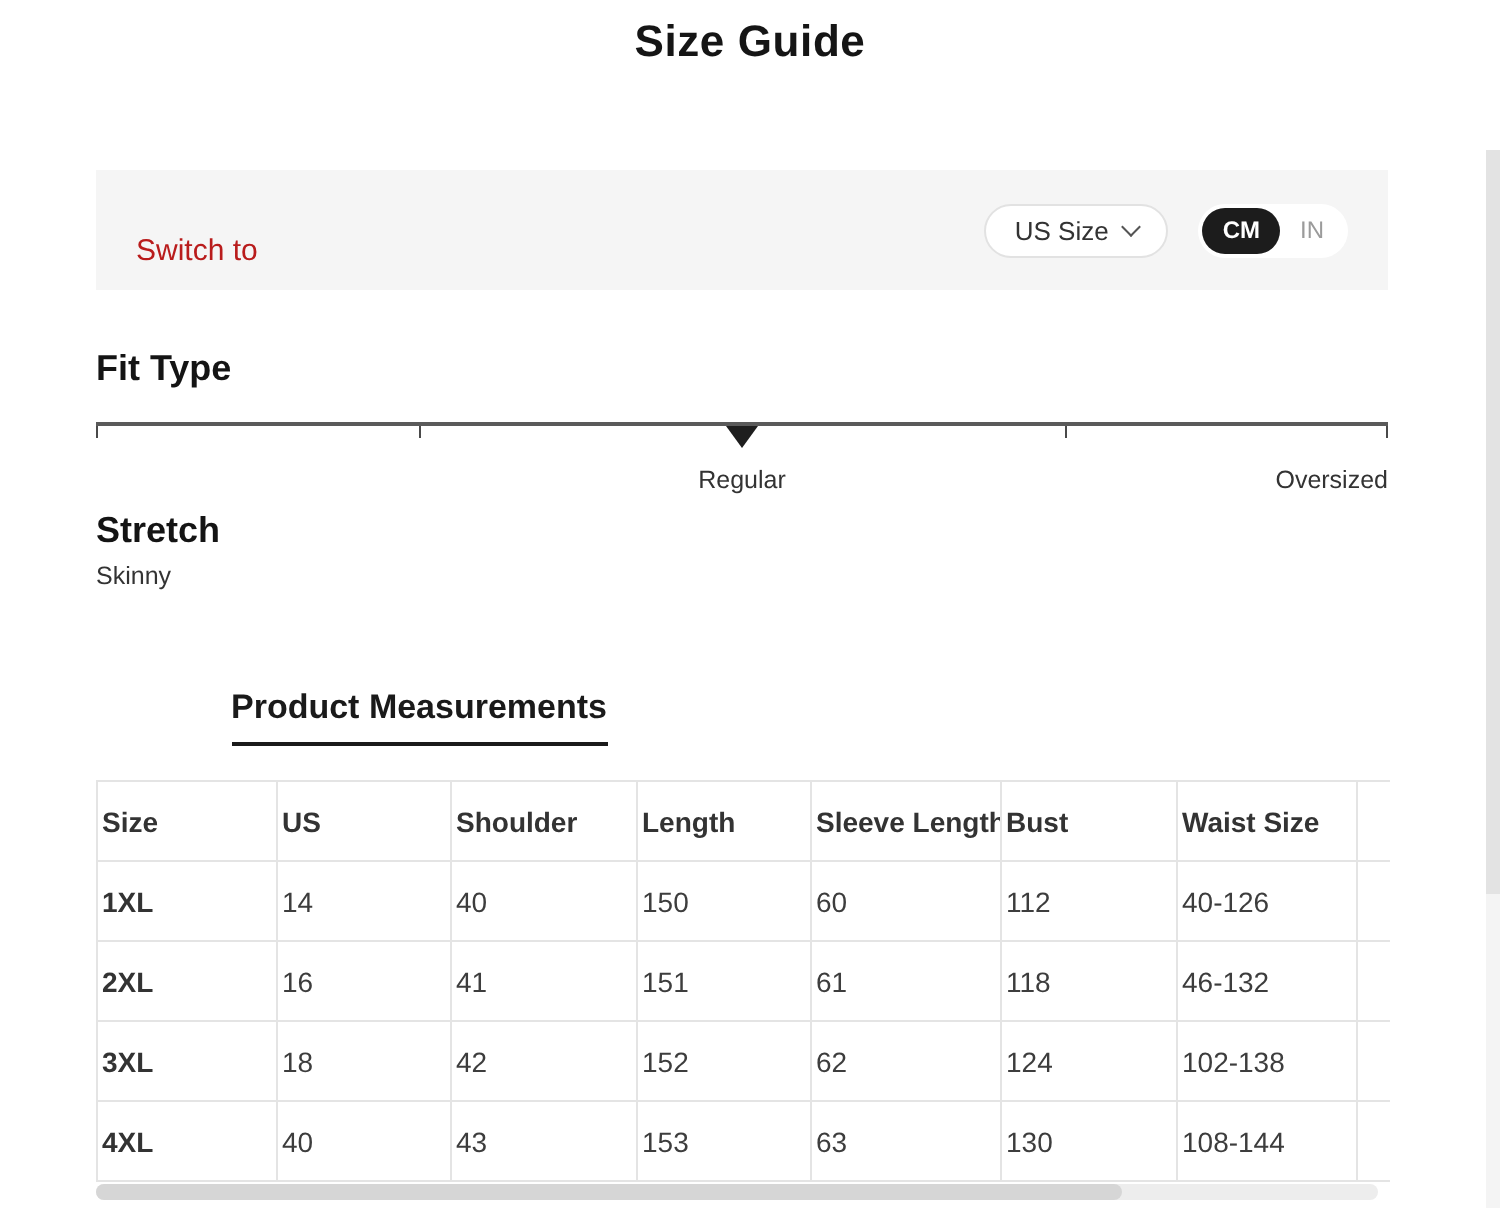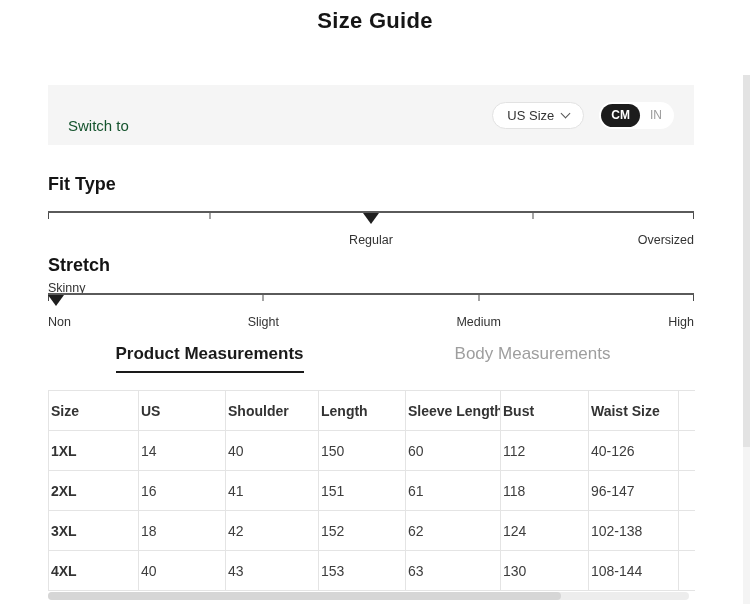--- a/index.html
+++ b/index.html
@@ -7,21 +7,21 @@
     font-family:"Liberation Sans","DejaVu Sans",sans-serif; }
   #page { position:relative; width:620px; height:604px; background:#fff; }
 
   
   .page-title { position:absolute; top:8px; left:0; width:750px; text-align:center;
     font-size:22px; font-weight:bold; color:#151515; letter-spacing:.3px; }
 
   
   .switch-bar { position:absolute; left:48px; top:85px; width:646px; height:60px;
     background:#f5f5f5; display:flex; align-items:center; padding:0 20px; }
-  .switch-label { font-size:15px; color:#14532d;margin-top:20px; }
+  .switch-label { font-size:15px; color:#b91c1c;margin-top:20px; }
   .bar-controls { margin-left:auto; display:flex; align-items:center; gap:15px; }
   .size-dropdown { display:flex; align-items:center; justify-content:center;
     background:#fff; border:1px solid #e2e2e2; border-radius:14px; height:27px;
     padding:0 14px; font-size:13px; color:#333; cursor:pointer; }
   .chev { width:7px; height:7px; border-right:1.5px solid #555; border-bottom:1.5px solid #555;
     transform:rotate(45deg); margin-left:8px; margin-top:-4px; }
   .unit-toggle { display:flex; align-items:center; background:#fff; border-radius:14px;
     height:27px; padding:2px;justify-content:flex-end; }
   .unit-option { font-size:12px; padding:0 10px; height:23px; display:flex;
     align-items:center; justify-content:center; border-radius:12px; cursor:pointer; }
@@ -94,39 +94,24 @@
       <div class="tick" style="left: 50%; transform: translateX(-50%);"></div>
       <div class="tick" style="left: 75%; transform: translateX(-50%);"></div>
       <div class="tick" style="left: 100%; transform: translateX(-100%);"></div>
       <div class="slider-marker" style="left: 50%; transform: translateX(-50%);"></div>
       <span class="slider-label" style="left: 0px; margin-top: 48px;">Skinny</span>
       <span class="slider-label" style="left: 50%; transform: translateX(-50%);">Regular</span>
       <span class="slider-label" style="right: 0px;">Oversized</span>
     </div>
 
   <div class="section-heading" style="top:255px;">Stretch</div>
-  <div class="slider" style="top:293px;">
-      <div class="slider-track"></div>
-      <div class="tick" style="left: 0%;"></div>
-      <div class="tick" style="left: 33.33%; transform: translateX(-50%);"></div>
-      <div class="tick" style="left: 66.67%; transform: translateX(-50%);"></div>
-      <div class="tick" style="left: 100%; transform: translateX(-100%);"></div>
-      <div class="slider-marker" style="left: 0%;"></div>
-      <span class="slider-label" style="left: 0px;">Non</span>
-      <span class="slider-label" style="left: 33.33%; transform: translateX(-50%);">Slight</span>
-      <span class="slider-label" style="left: 66.67%; transform: translateX(-50%);">Medium</span>
-      <span class="slider-label" style="right: 0px;">High</span>
-    </div>
 
   <div class="tabs">
     <div class="tab active">
       <span class="tab-inner">Product Measurements</span>
-    </div>
-    <div class="tab inactive">
-      <span class="tab-inner">Body Measurements</span>
     </div>
   </div>
 
   <div class="table-wrap">
     <table>
         <colgroup>
           <col style="width: 90px;">
           <col style="width: 87px;">
           <col style="width: 93px;">
           <col style="width: 87px;">
@@ -158,21 +143,21 @@
             <td>40-126</td>
             <td></td>
           </tr>
           <tr>
             <td class="size-col">2XL</td>
             <td>16</td>
             <td>41</td>
             <td>151</td>
             <td>61</td>
             <td>118</td>
-            <td>96-147</td>
+            <td>46-132</td>
             <td></td>
           </tr>
           <tr>
             <td class="size-col">3XL</td>
             <td>18</td>
             <td>42</td>
             <td>152</td>
             <td>62</td>
             <td>124</td>
             <td>102-138</td>

